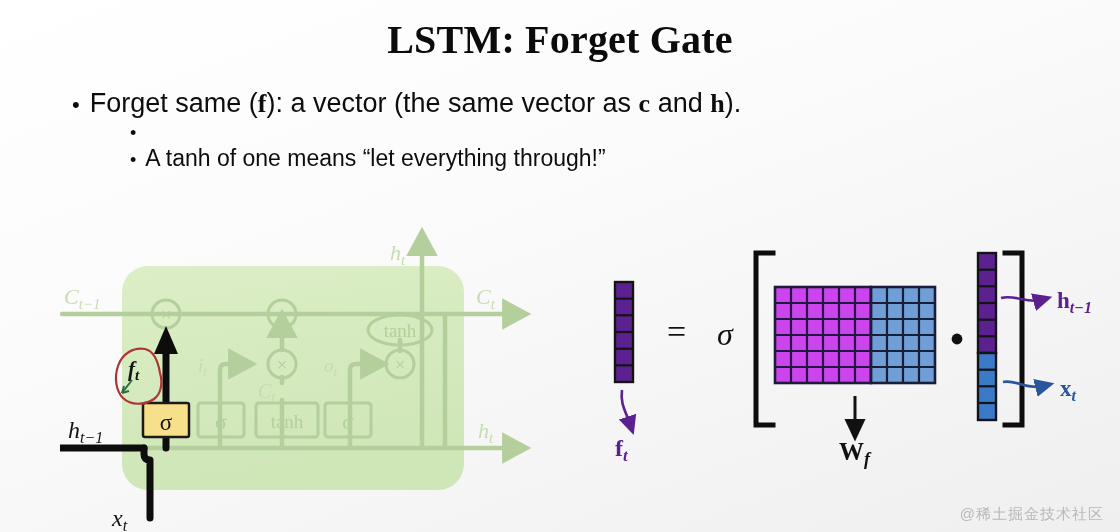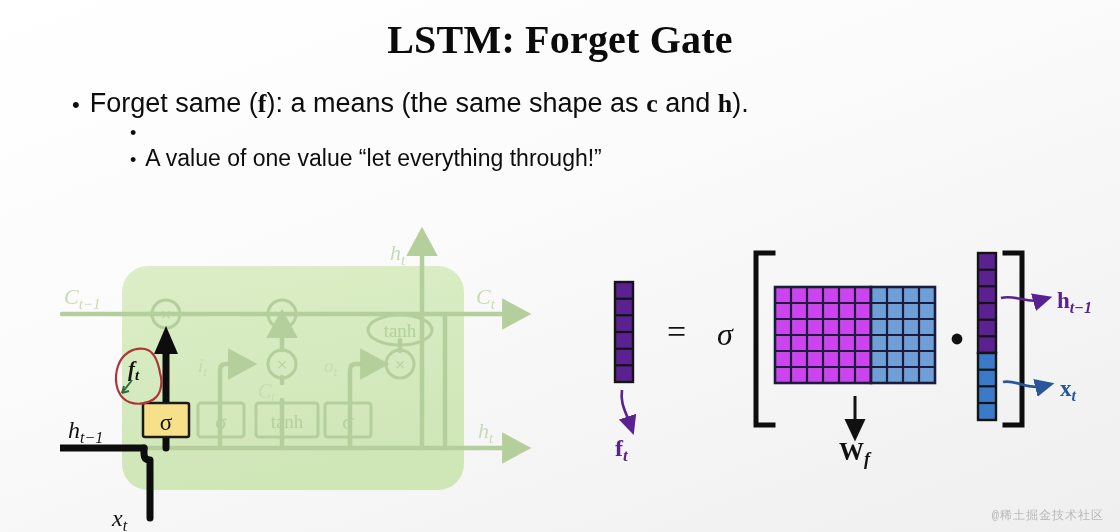--- a/index.html
+++ b/index.html
@@ -94,47 +94,47 @@
     width: 525px;
     height: 250px;
   }
   #equation-area svg { display: block; }
 
   
   #watermark {
     position: absolute;
     right: 16px;
     bottom: 8px;
-    font-size: 12px;
+    font-size: 15px;
     color: #b8b8b8;
     letter-spacing: 1px;
-    font-family: Liberation Mono, monospace;
+    font-family: Liberation Sans, sans-serif;
   }
 </style>
 </head>
 <body>
 
 <div class="slide">
 
   <div id="slide-title">LSTM: Forget Gate</div>
 
   <div id="bullet-list">
 
     <div class="bullet-l1">
       <span class="dot">•</span>
-      <span><span>Forget same (</span><span class="mathbf">f</span><span>):  a means (the same shape as </span><span class="mathbf">c</span><span> and </span><span class="mathbf">h</span><span>).</span></span>
+      <span><span>Forget same (</span><span class="mathbf">f</span><span>):  a vector (the same vector as </span><span class="mathbf">c</span><span> and </span><span class="mathbf">h</span><span>).</span></span>
     </div>
 
     <div class="sub-list">
       <div class="bullet-l2">
         <span class="dot">•</span>
       </div>
       <div class="bullet-l2">
         <span class="dot">•</span>
-        <span>A value of one value “let everything through!”</span>
+        <span>A tanh of one means “let everything through!”</span>
       </div>
     </div>
 
   </div>
 
   <div id="lstm-diagram">
     <svg width="490" height="314" viewBox="0 0 490 314" xmlns="http://www.w3.org/2000/svg">
       <defs>
         <marker id="fadedArrow" markerWidth="7" markerHeight="7" refX="2.2" refY="3.5" orient="auto">
           <path d="M0,0 L6.5,3.5 L0,7 Z" fill="#b4cf9b"></path>

